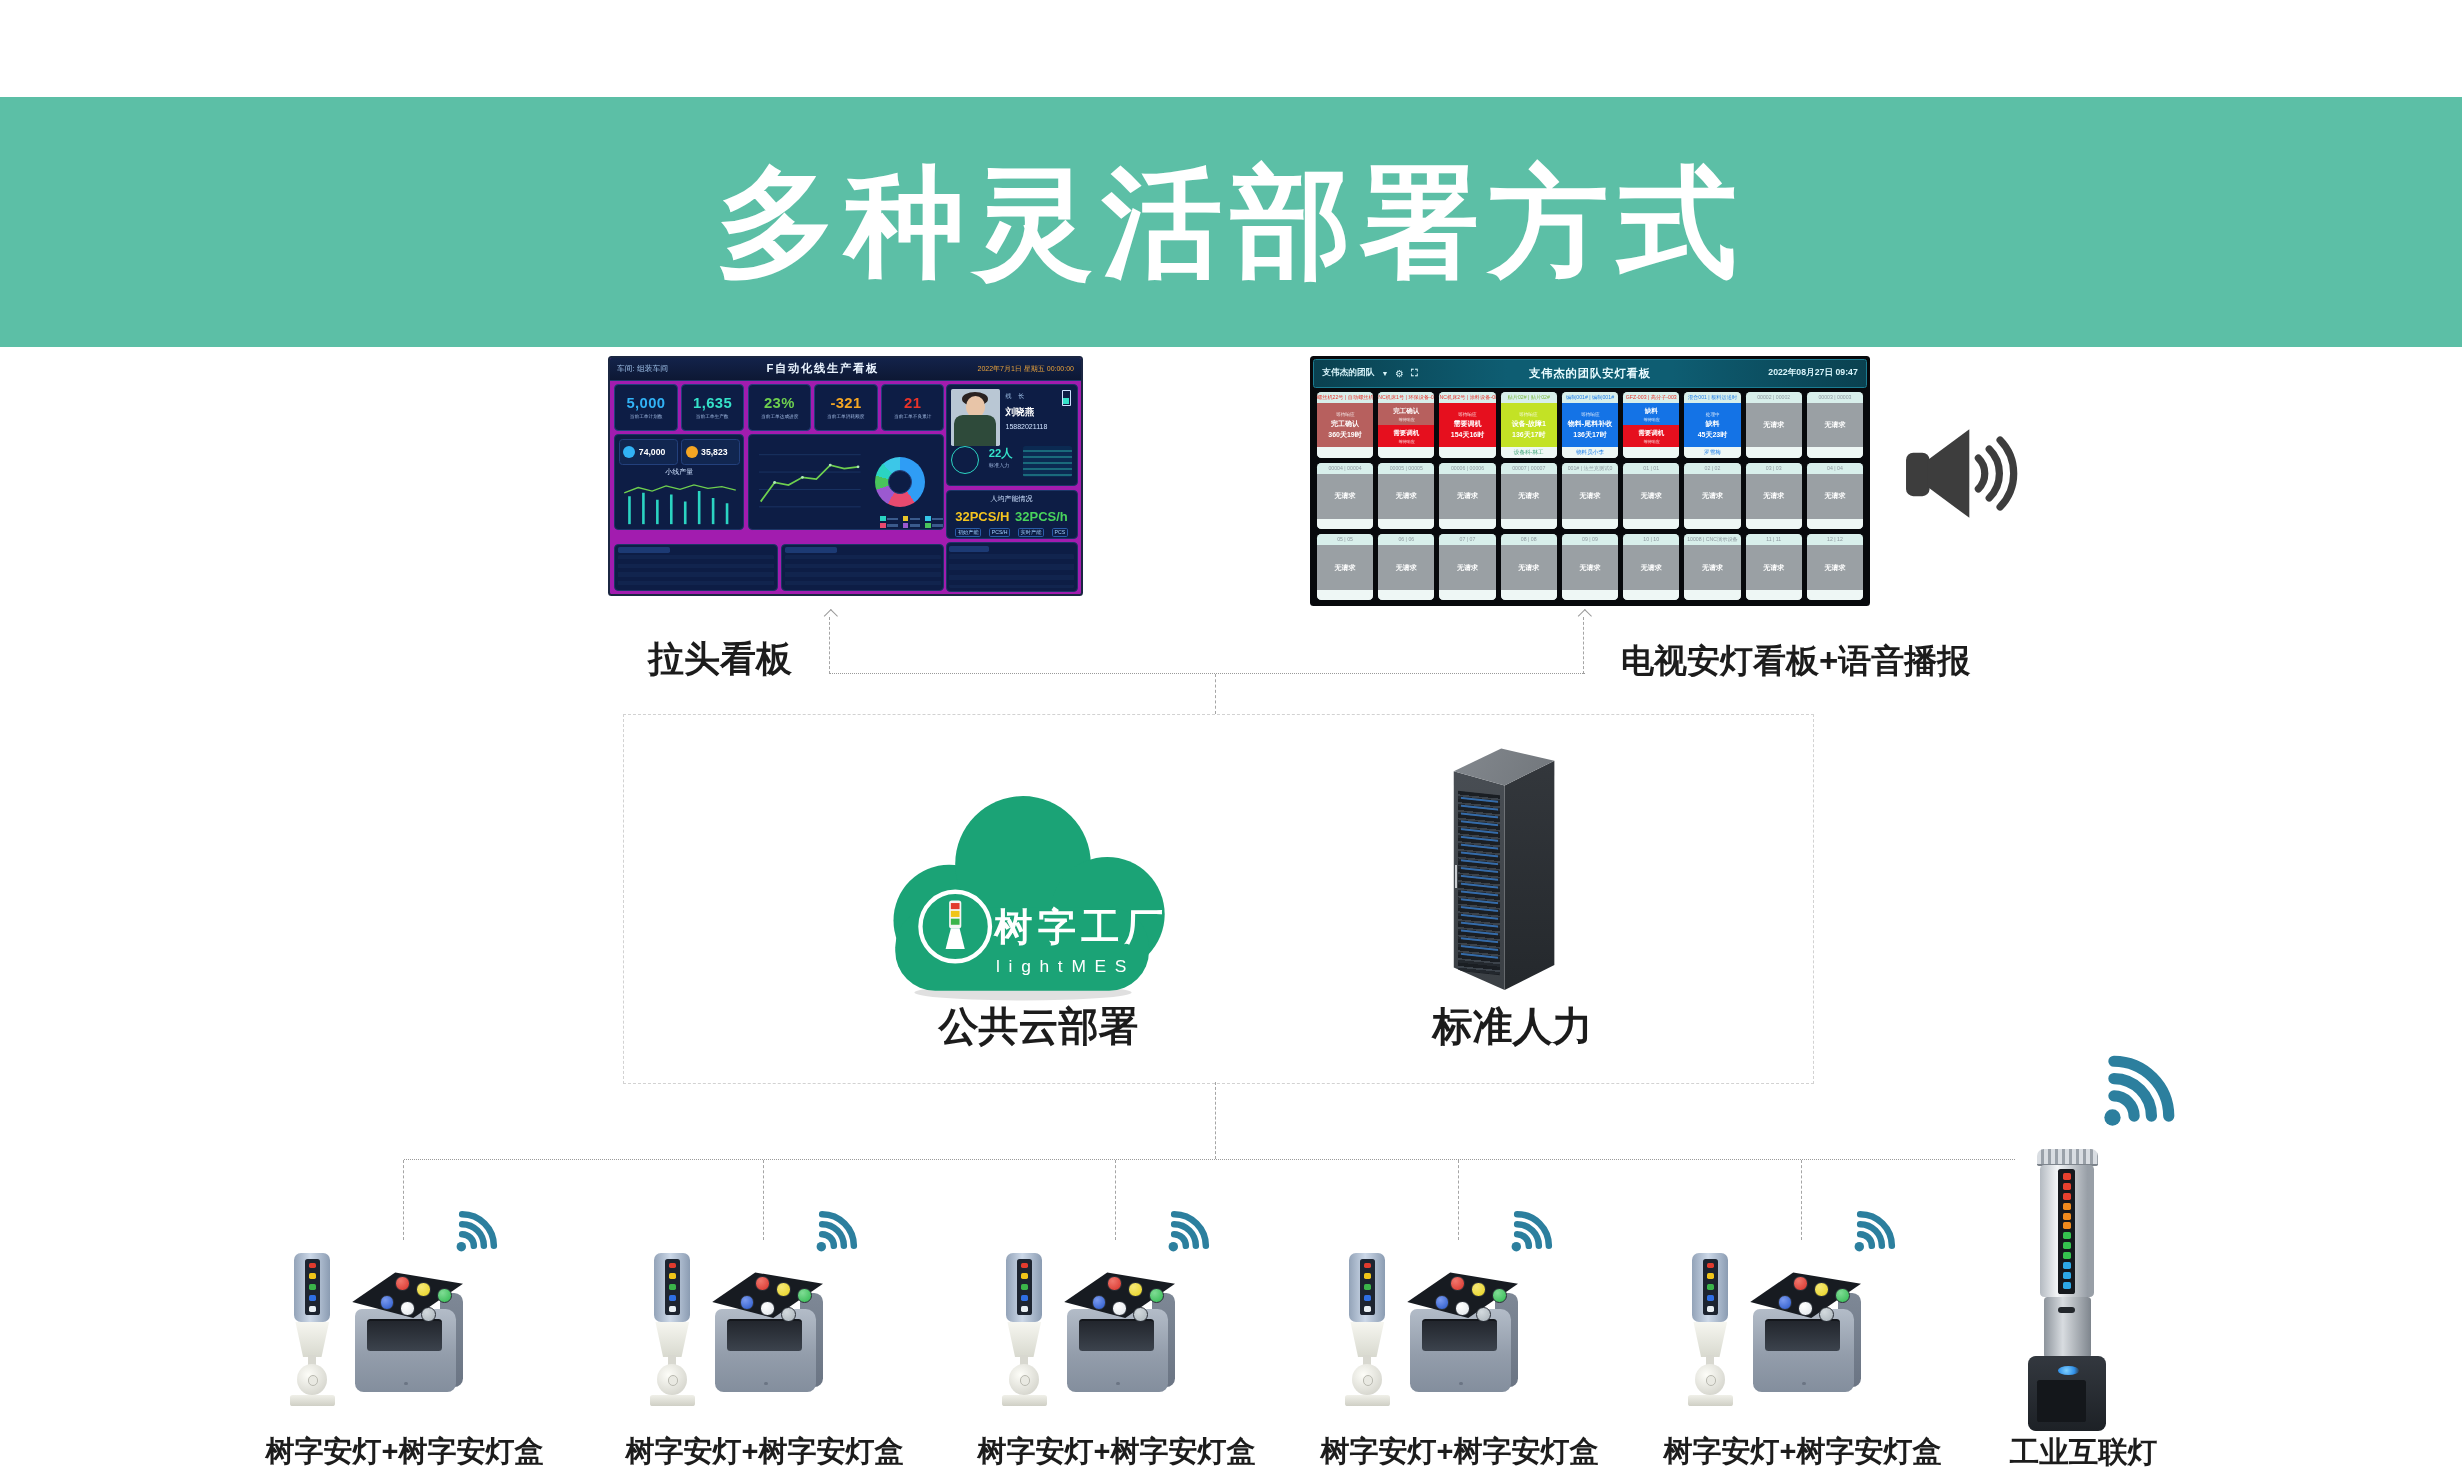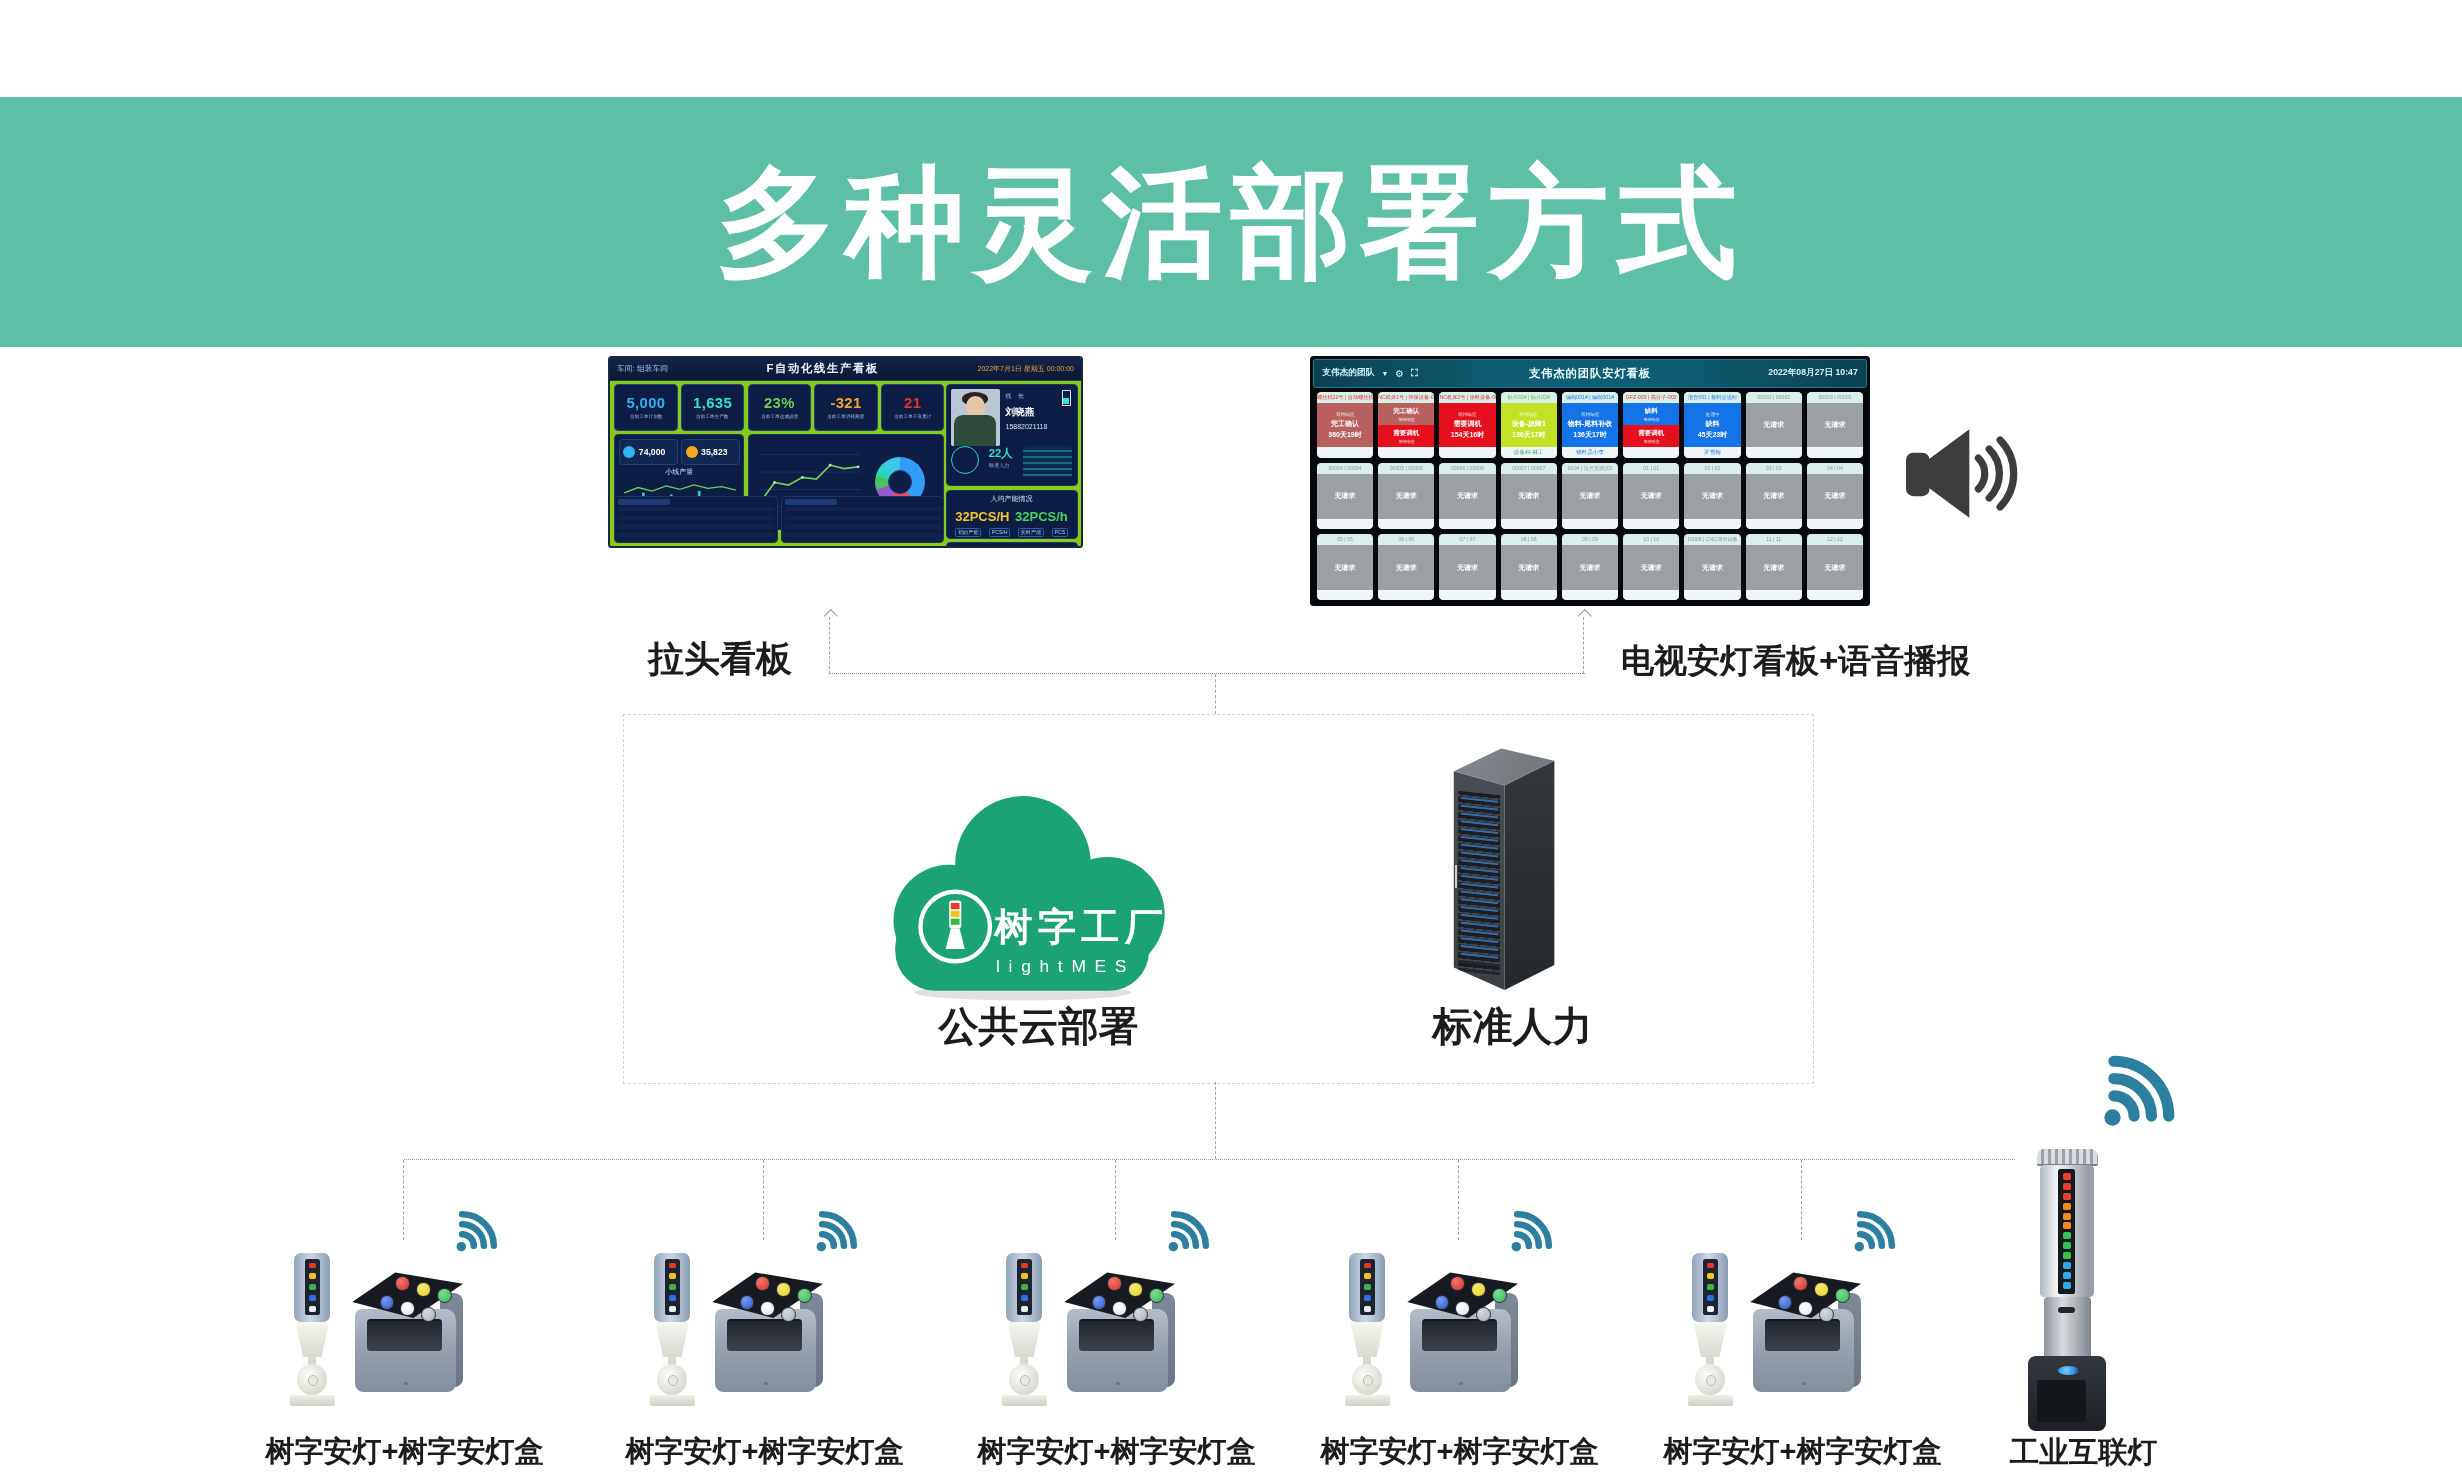--- a/index.html
+++ b/index.html
@@ -18,21 +18,21 @@
   .arrow-up{position:absolute;width:8.7px;height:8.7px;border-left:1.7px solid #9a9a9a;border-top:1.7px solid #9a9a9a;transform:rotate(45deg);}
 
   
   .lbl{position:absolute;font-weight:600;color:#1c1c1c;white-space:nowrap;}
   .lbl-screen-left{left:633px;top:635px;width:174px;font-size:36px;text-align:center;}
   .lbl-screen-right{left:1621px;top:639px;font-size:33px;}
   .lbl-cloud{left:908px;top:999px;width:261px;font-size:40px;text-align:center;}
   .lbl-server{left:1382px;top:999px;width:261px;font-size:40px;text-align:center;}
 
   
-  .dash-left{position:absolute;left:608px;top:356px;width:475px;height:192px;background:#84cc16;
+  .dash-left{position:absolute;left:608px;top:356px;width:475px;height:240px;background:#a21caf;
              border:2.6px solid #1b2742;border-radius:3.5px;box-sizing:border-box;overflow:hidden;}
   .dl-header{position:absolute;left:0;top:0;right:0;height:22.6px;display:flex;align-items:center;
              justify-content:space-between;padding:0 7px;background:linear-gradient(180deg,#13234a,#0d1834);
              border-bottom:0.9px solid #1e3a6e;box-sizing:border-box;}
   .dl-ws{font-size:7.8px;color:#9fc0e8;}
   .dl-title{font-size:11.3px;font-weight:bold;color:#eaf4ff;letter-spacing:1.7px;}
   .dl-date{font-size:7px;color:#e8a23c;}
   .dl-left{position:absolute;left:4.3px;top:26px;width:330px;bottom:3.5px;}
   .dl-stats{display:flex;gap:3.5px;}
   .stat-card{flex:1;height:45px;background:#0d1d45;border:0.9px solid #23407c;border-radius:4.3px;
@@ -369,21 +369,21 @@
 
   <div class="dash-right">
     <div class="ab-header">
       <span class="ab-left">
         <span>支伟杰的团队</span>
         <span class="ab-caret">▼</span>
         <span class="ab-gear">⚙</span>
         <span class="ab-fs">⛶</span>
       </span>
       <span class="ab-title">支伟杰的团队安灯看板</span>
-      <span class="ab-date">2022年08月27日 10:47</span>
+      <span class="ab-date">2022年08月27日 09:47</span>
     </div>
 
     <div class="ab-grid">
 
       <div class="tile">
         <div class="tile-h" style="color: rgb(232, 51, 42);">螺丝机22号 | 自动螺丝机01</div>
         <div class="tile-b" style="background: rgb(183, 96, 94);">
           <span class="sub">等待响应</span>
           <span class="main">完工确认</span>
           <span class="time">360天19时</span>

